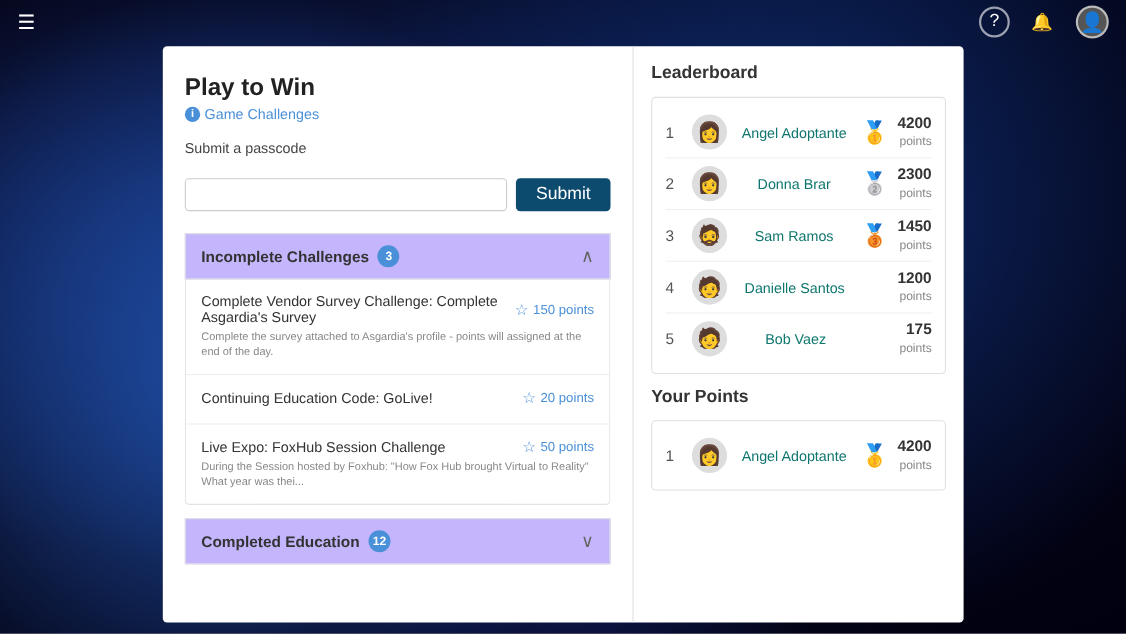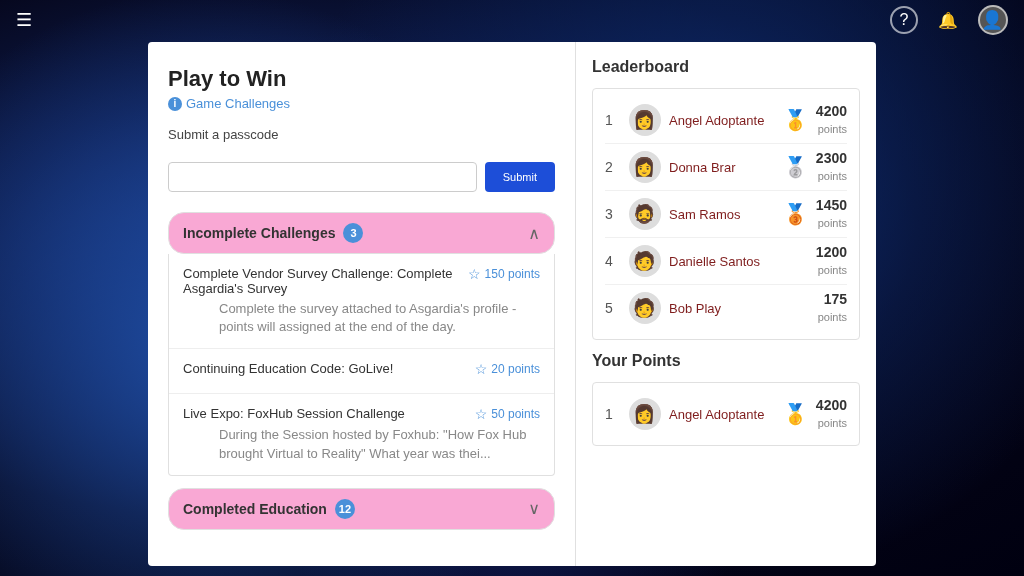--- a/index.html
+++ b/index.html
@@ -104,37 +104,37 @@
       display: flex; gap: 8px; margin-bottom: 20px;
     }
     .passcode-input {
       flex: 1;
       border: 1px solid #ccc;
       border-radius: 4px;
       padding: 6px 10px;
       font-size: 14px;
     }
     .submit-btn {
-      background: #1d4ed8;
+      background: #0c4a6e;
       color: white;
       border: none;
       border-radius: 4px;
       padding: 6px 18px;
-      font-size: 11px;
+      font-size: 16px;
       cursor: pointer;
     }
 
     
     .section-header {
       display: flex;
       align-items: center;
       justify-content: space-between;
-      background: #f9a8d4;
+      background: #c4b5fd;
       border: 1px solid #e0e0e0;
-      border-radius: 16px;
+      border-radius: 0;
       padding: 10px 14px;
       margin-bottom: 0;
       cursor: pointer;
     }
     .section-header-left { display: flex; align-items: center; gap: 8px; }
     .section-title { font-size: 14px; font-weight: bold; color: #333; }
     .badge {
       background: #4a90d9; color: white;
       border-radius: 50%; width: 20px; height: 20px;
       display: flex; align-items: center; justify-content: center;
@@ -148,30 +148,30 @@
       border-top: none;
       border-radius: 0 0 4px 4px;
       margin-bottom: 12px;
     }
     .challenge-item {
       padding: 12px 14px;
       border-bottom: 1px solid #eee;
     }
     .challenge-item:last-child { border-bottom: none; }
     .challenge-header {
-      display: flex; justify-content: space-between; align-items: flex-start;
+      display: flex; justify-content: space-between; align-items: center;
       margin-bottom: 4px;
     }
     .challenge-title { font-size: 13px; color: #333; font-weight: 500; flex: 1; }
     .points-label {
       display: flex; align-items: center; gap: 4px;
       color: #4a90d9; font-size: 12px; white-space: nowrap; margin-left: 8px;
     }
     .star-icon { color: #4a90d9; font-size: 14px; }
-    .challenge-desc { font-size: 13px; color: #888; line-height: 1.4; margin-left: 36px; }
+    .challenge-desc { font-size: 10px; color: #888; line-height: 1.4; }
 
     .incomplete-section { margin-bottom: 12px; }
     .completed-section { }
 
     
     .right-panel {
       width: 300px;
       padding: 16px;
       overflow-y: auto;
     }
@@ -192,21 +192,21 @@
       border-bottom: 1px solid #f0f0f0;
     }
     .lb-row:last-child { border-bottom: none; }
     .lb-rank { font-size: 14px; color: #555; width: 16px; flex-shrink: 0; }
     .lb-avatar {
       width: 32px; height: 32px; border-radius: 50%;
       background: #ddd; overflow: hidden;
       display: flex; align-items: center; justify-content: center;
       font-size: 18px; flex-shrink: 0;
     }
-    .lb-name { flex: 1; font-size: 13px; color: #7f1d1d; }
+    .lb-name { flex: 1; font-size: 13px; color: #0f766e; text-align: center; }
     .lb-medal { font-size: 20px; flex-shrink: 0; }
     .lb-points-col { text-align: right; flex-shrink: 0; }
     .lb-points-num { font-size: 14px; font-weight: bold; color: #333; display: block; }
     .lb-points-word { font-size: 11px; color: #888; }
 
     .medal-gold { color: #d4a017; }
     .medal-silver { color: #9e9e9e; }
     .medal-bronze { color: #cd7f32; }
 
     .yourpoints-card {
@@ -348,21 +348,21 @@
       <span class="lb-name">Danielle Santos</span>
       <span style="width:24px"></span>
       <div class="lb-points-col">
         <span class="lb-points-num">1200</span>
         <span class="lb-points-word">points</span>
       </div>
     </div>
         <div class="lb-row">
       <span class="lb-rank">5</span>
       <div class="lb-avatar">🧑</div>
-      <span class="lb-name">Bob Play</span>
+      <span class="lb-name">Bob Vaez</span>
       <span style="width:24px"></span>
       <div class="lb-points-col">
         <span class="lb-points-num">175</span>
         <span class="lb-points-word">points</span>
       </div>
     </div>
       </div>
 
     <div class="yourpoints-title">Your Points</div>
     <div class="yourpoints-card" id="yourpoints-list">

